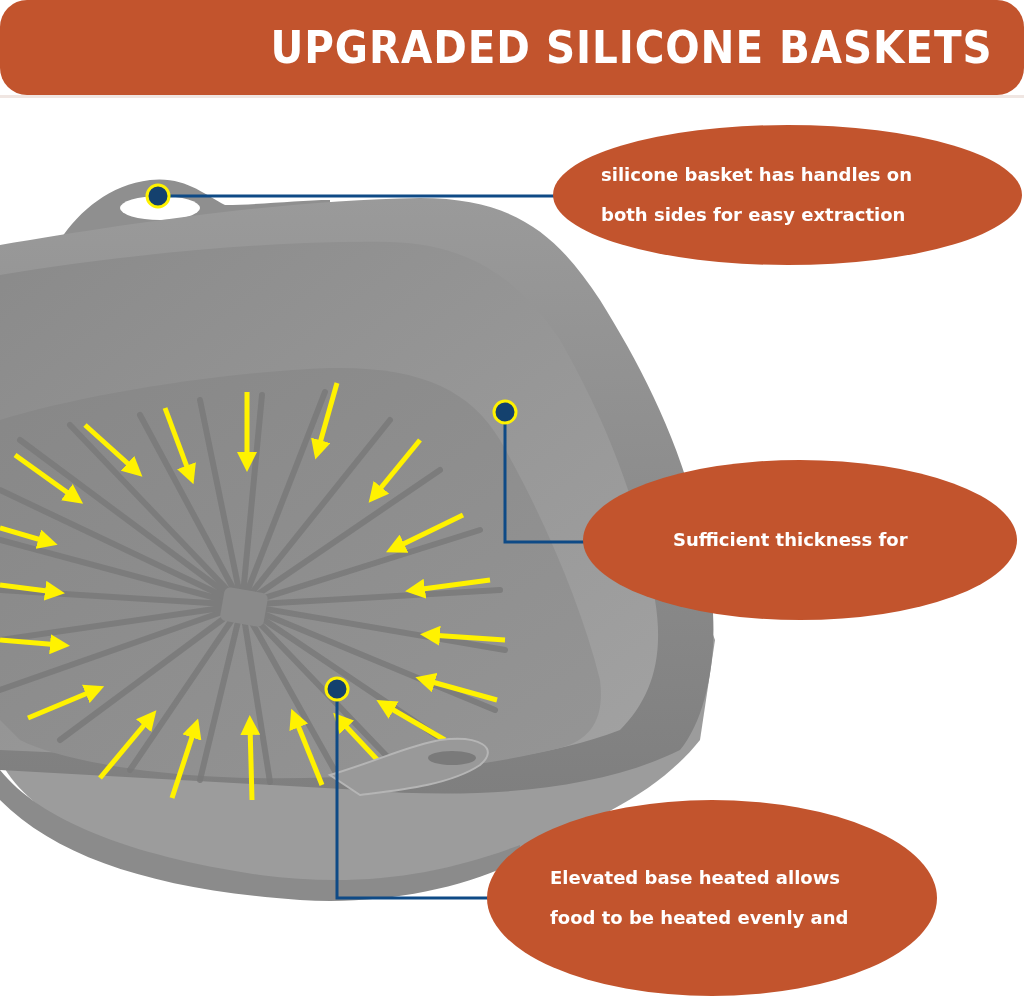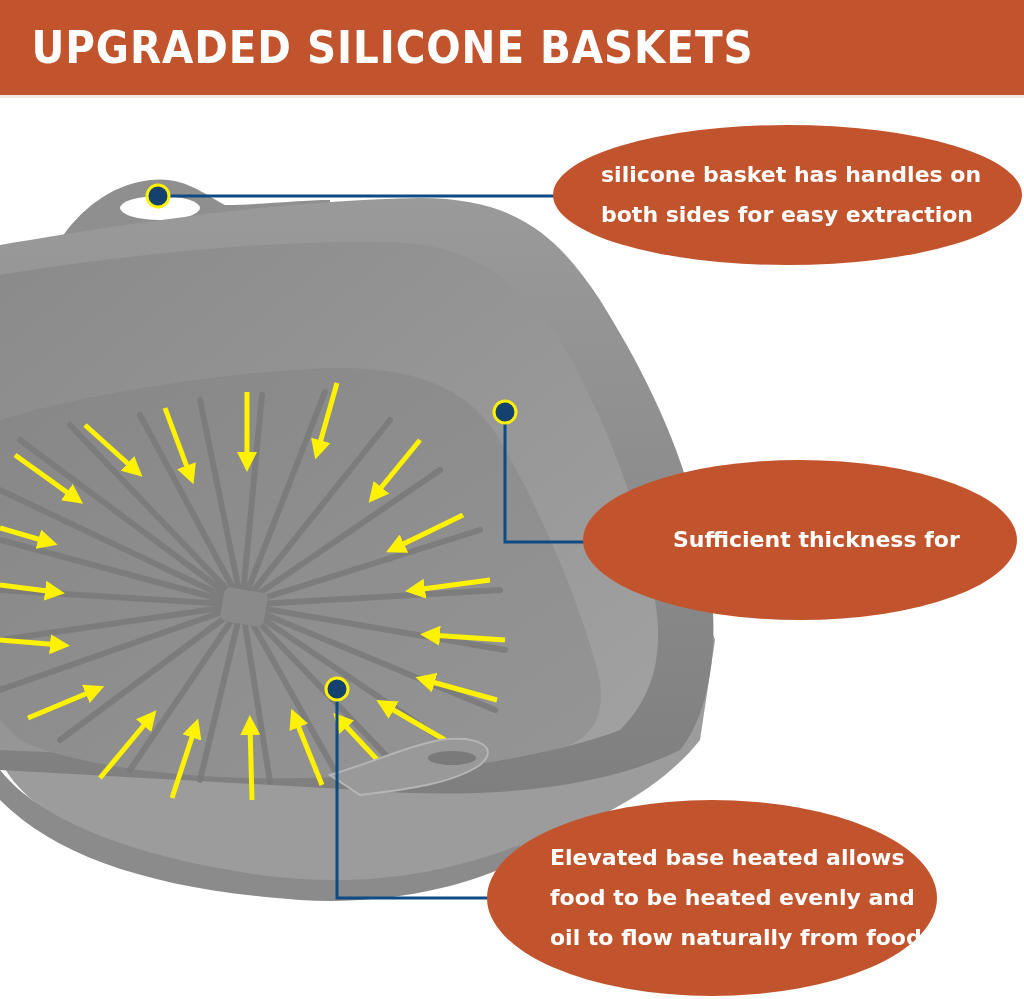--- a/index.html
+++ b/index.html
@@ -1,25 +1,25 @@
 <!DOCTYPE html>
 <html><head>
 <meta charset="utf-8">
 <style>
   html, body { margin:0; padding:0; background:#ffffff; }
   body { width:1024px; height:999px; position:relative; overflow:hidden;
          font-family:"DejaVu Sans","Liberation Sans",sans-serif; }
   .header { position:absolute; left:0; top:0; width:1024px; height:95px;
-            background:#C2542D; display:flex; align-items:center; justify-content:flex-start; }
+            background:#C2542D; display:flex; align-items:center; justify-content:flex-end;border-radius:27px; }
   .header-title { color:#ffffff; font-family:"DejaVu Sans","Liberation Sans",sans-serif;
                   font-weight:bold; font-size:44px; letter-spacing:1px; transform:scaleX(0.92); }
   .header-rule { position:absolute; left:0; top:95px; width:1024px; height:3px; background:#f0e6e2; }
   svg.art { position:absolute; left:0; top:0; }
   .callout { position:absolute; background:#C2542D; border-radius:50%;
-             color:#ffffff; font-weight:bold; font-size:22px; line-height:40px;
+             color:#ffffff; font-weight:bold; font-size:18px; line-height:40px;
              display:flex; flex-direction:column; justify-content:center; box-sizing:border-box; }
   .callout span { display:block; white-space:nowrap; }
   .c1 { left:553px; top:125px; width:469px; height:140px; padding-left:48px; }
   .c2 { left:583px; top:460px; width:434px; height:160px; padding-left:90px;justify-content:center; }
   .c3 { left:487px; top:800px; width:450px; height:196px; padding-left:63px; }
 </style>
 </head>
 <body>
 
 <div class="header">
@@ -130,14 +130,13 @@
   <span>both sides for easy extraction</span>
 </div>
 
 <div class="callout c2">
   <span>Sufficient thickness for</span>
 </div>
 
 <div class="callout c3">
   <span>Elevated base heated allows</span>
   <span>food to be heated evenly and</span>
-  <span>oil to flow naturally from food</span>
 </div>
 
 </body></html>

